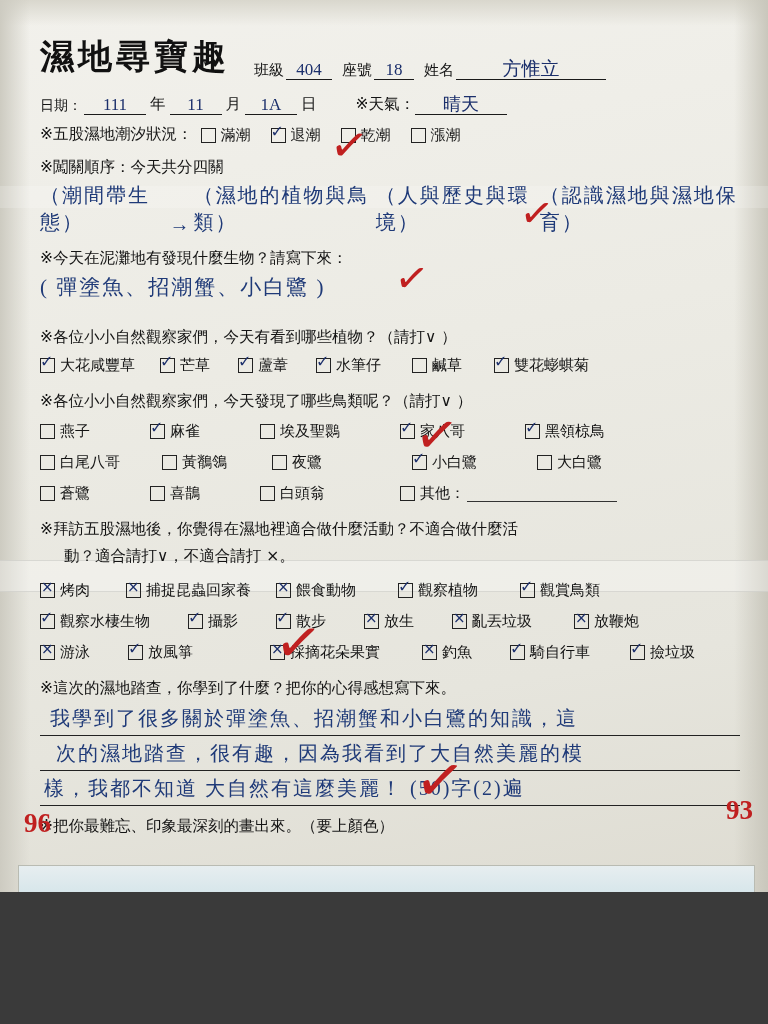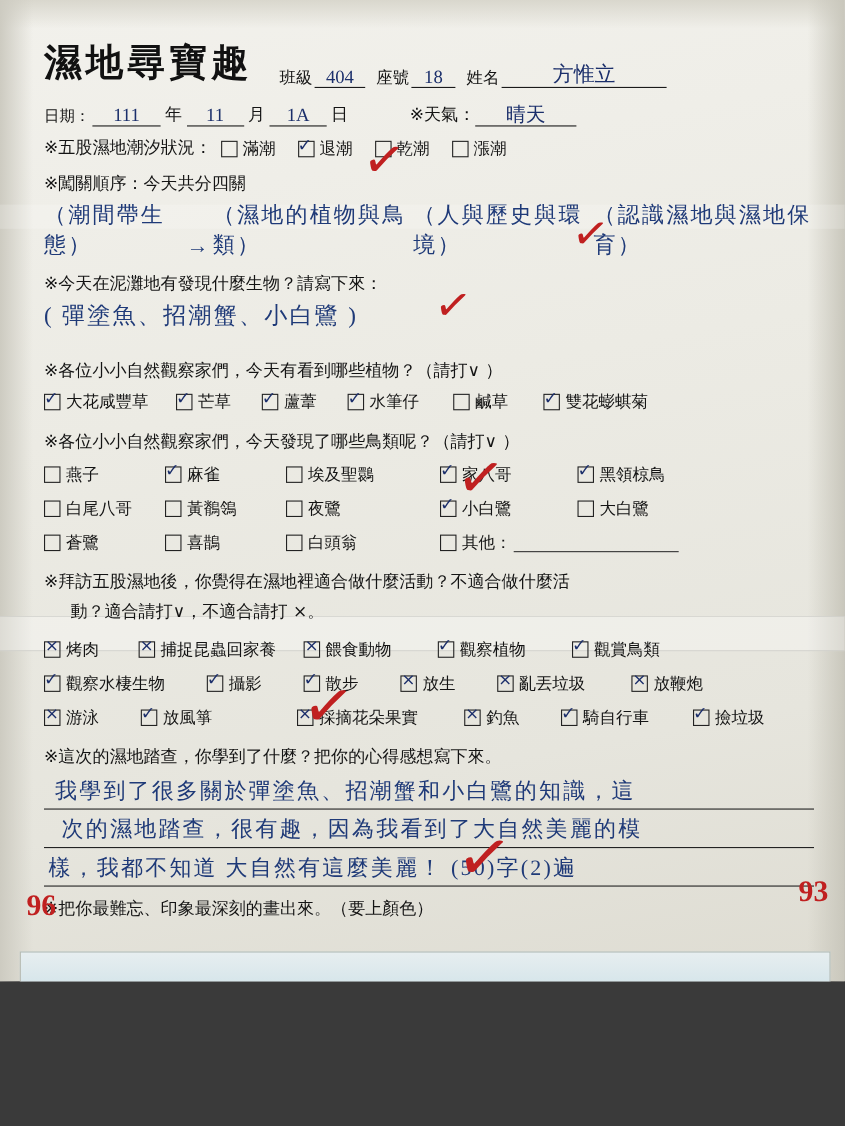--- a/index.html
+++ b/index.html
@@ -217,21 +217,21 @@
     </div>
 
     <div class="row" style="margin-top:14px;">
       <span class="mark">日期：</span>
       <span class="uline ink" style="width:62px;">111</span>
       <span style="margin:0 4px;">年</span>
       <span class="uline ink" style="width:52px;">11</span>
       <span style="margin:0 4px;">月</span>
       <span class="uline ink" style="width:52px;">1A</span>
       <span style="margin:0 4px;">日</span>
-      <span style="margin-left:52px;">※天氣：</span>
+      <span style="margin-left:35px;">※天氣：</span>
       <span class="uline ink" style="width:92px;font-size:18px;">晴天</span>
     </div>
 
     <div class="row">
       <span>※五股濕地潮汐狀況：</span>
       <span class="opt" style="margin-left:8px;">
         <span class="cb"></span>
         <span>滿潮</span>
       </span>
       <span class="opt" style="margin-left:20px;">
@@ -314,21 +314,21 @@
         <span class="cb checked"></span>
         <span>黑領椋鳥</span>
       </span>
     </div>
 
     <div class="row" style="margin-top:12px;">
       <span class="opt" style="width:110px;">
         <span class="cb"></span>
         <span>白尾八哥</span>
       </span>
-      <span class="opt" style="width:110px;">
+      <span class="opt" style="width:110px;margin-left:12px;">
         <span class="cb"></span>
         <span>黃鶺鴒</span>
       </span>
       <span class="opt" style="width:140px;">
         <span class="cb"></span>
         <span>夜鷺</span>
       </span>
       <span class="opt" style="width:125px;">
         <span class="cb checked"></span>
         <span>小白鷺</span>

